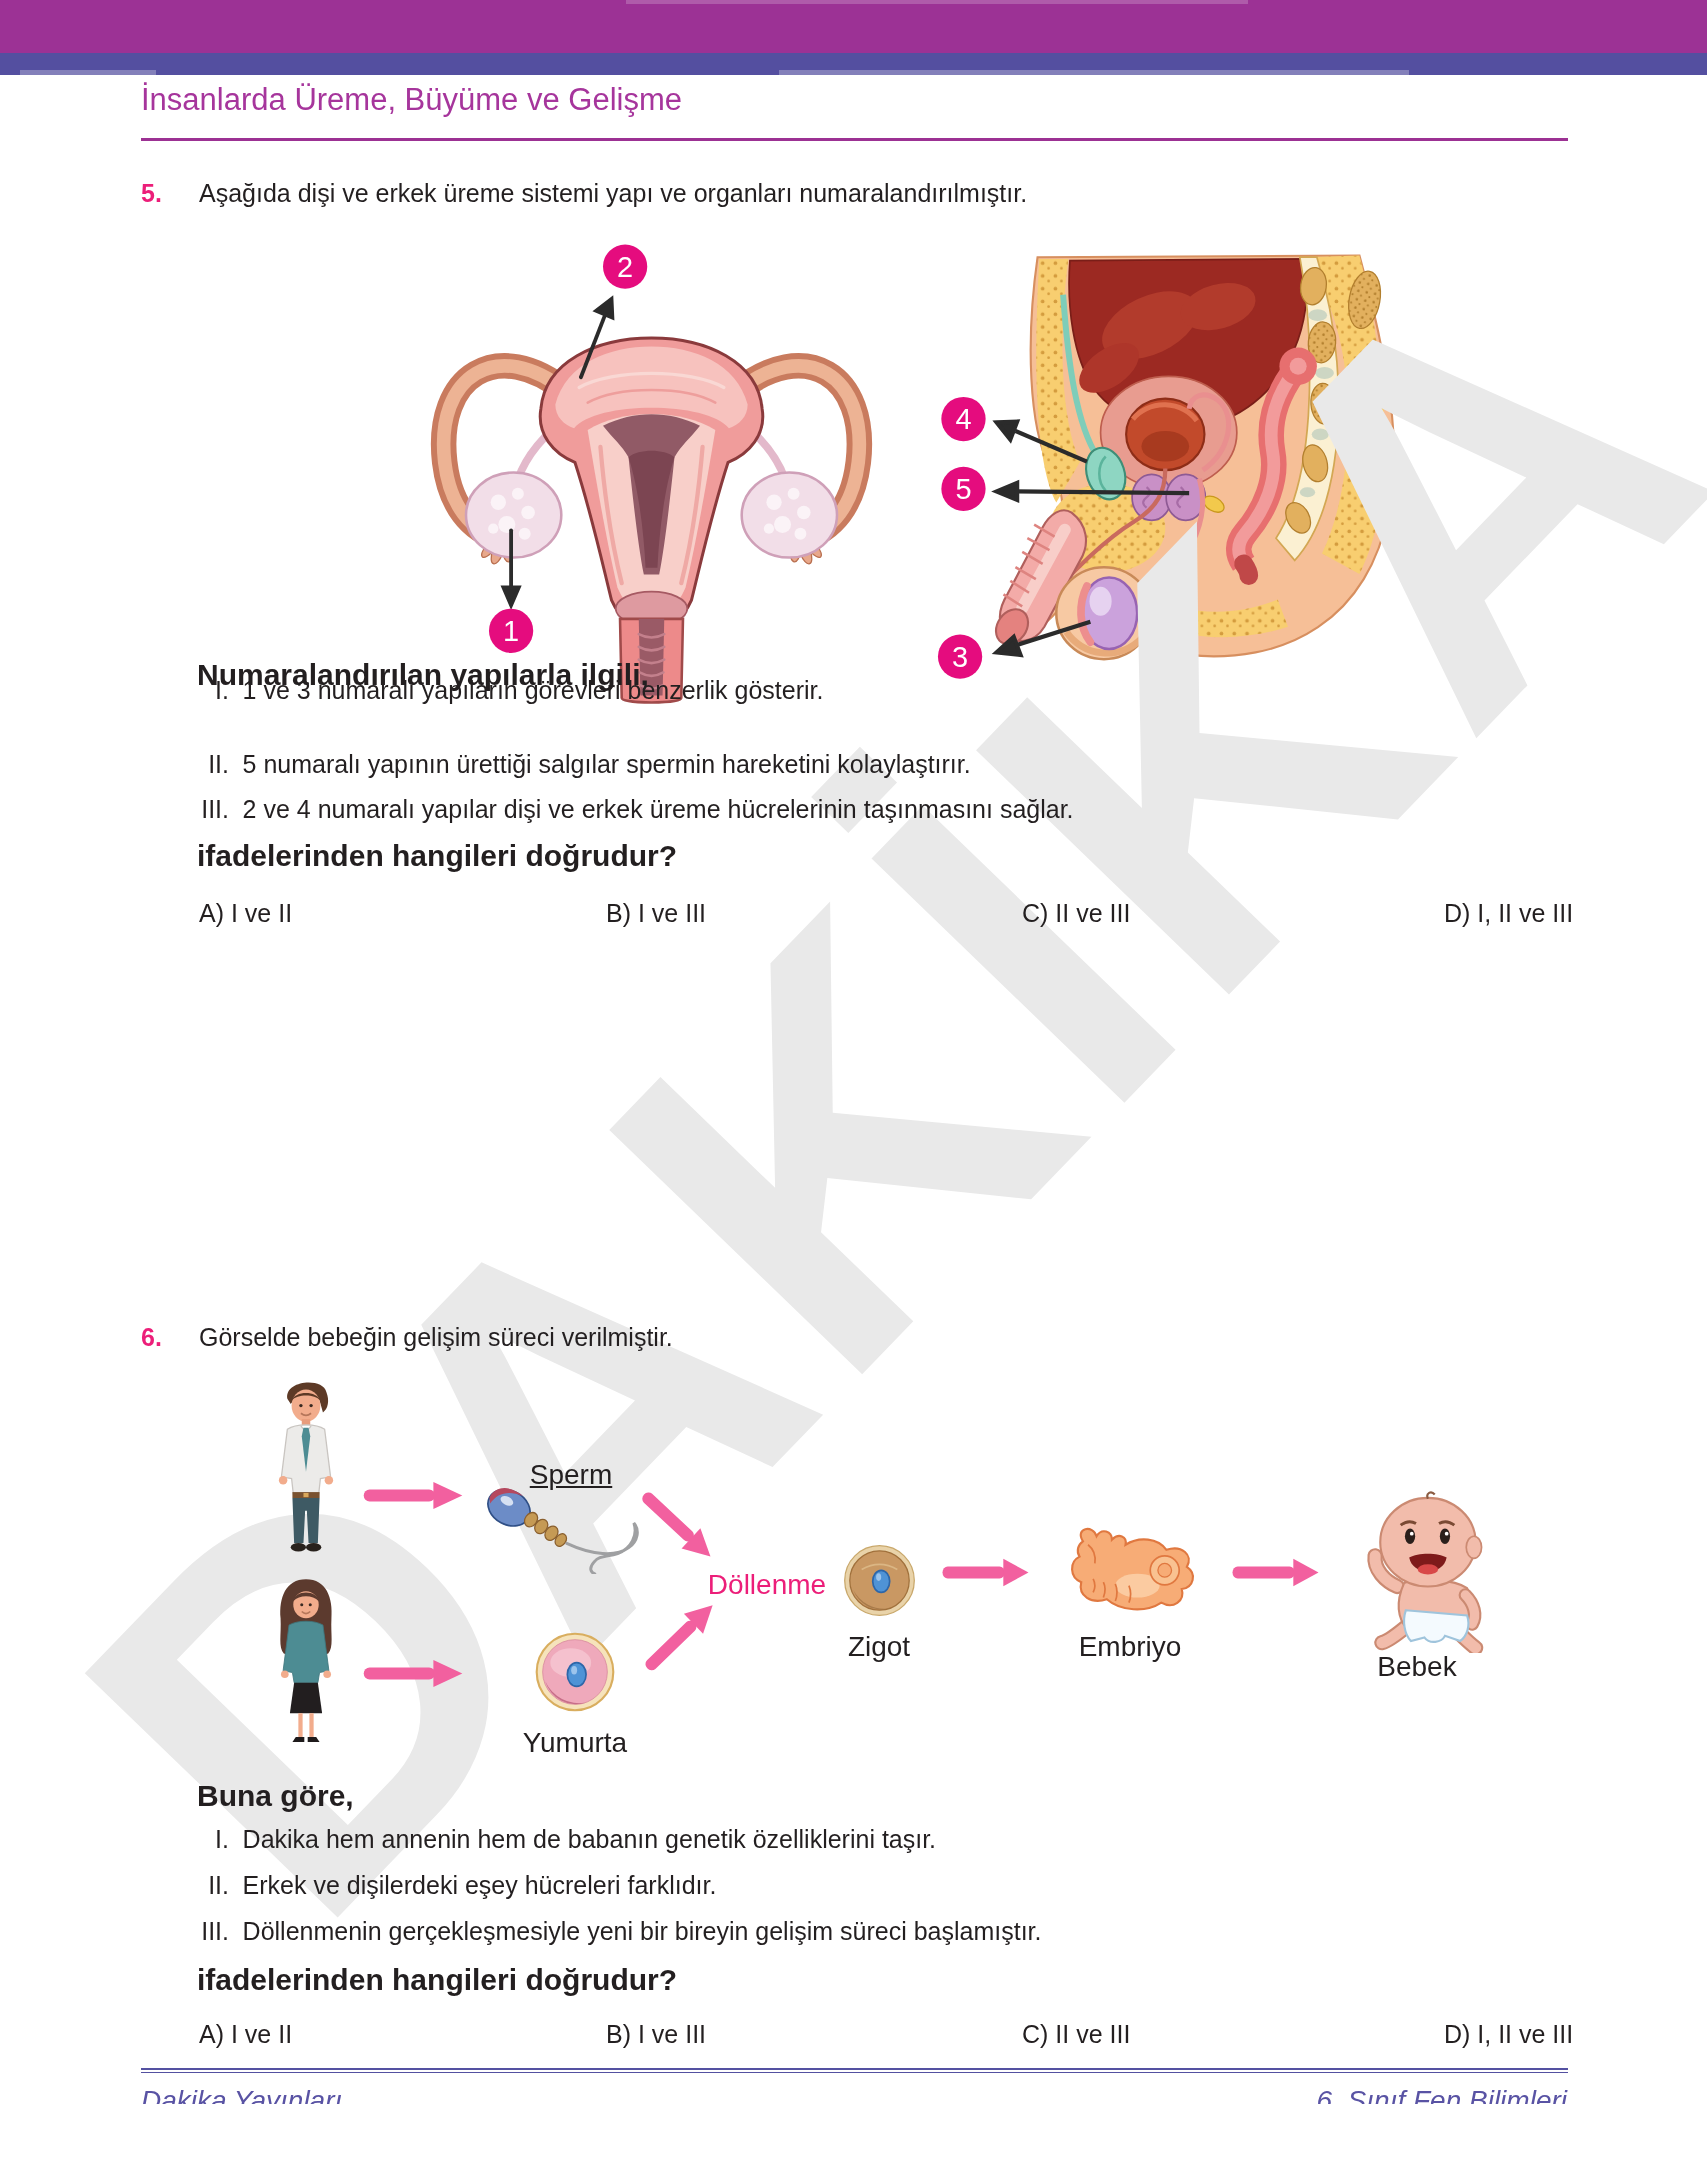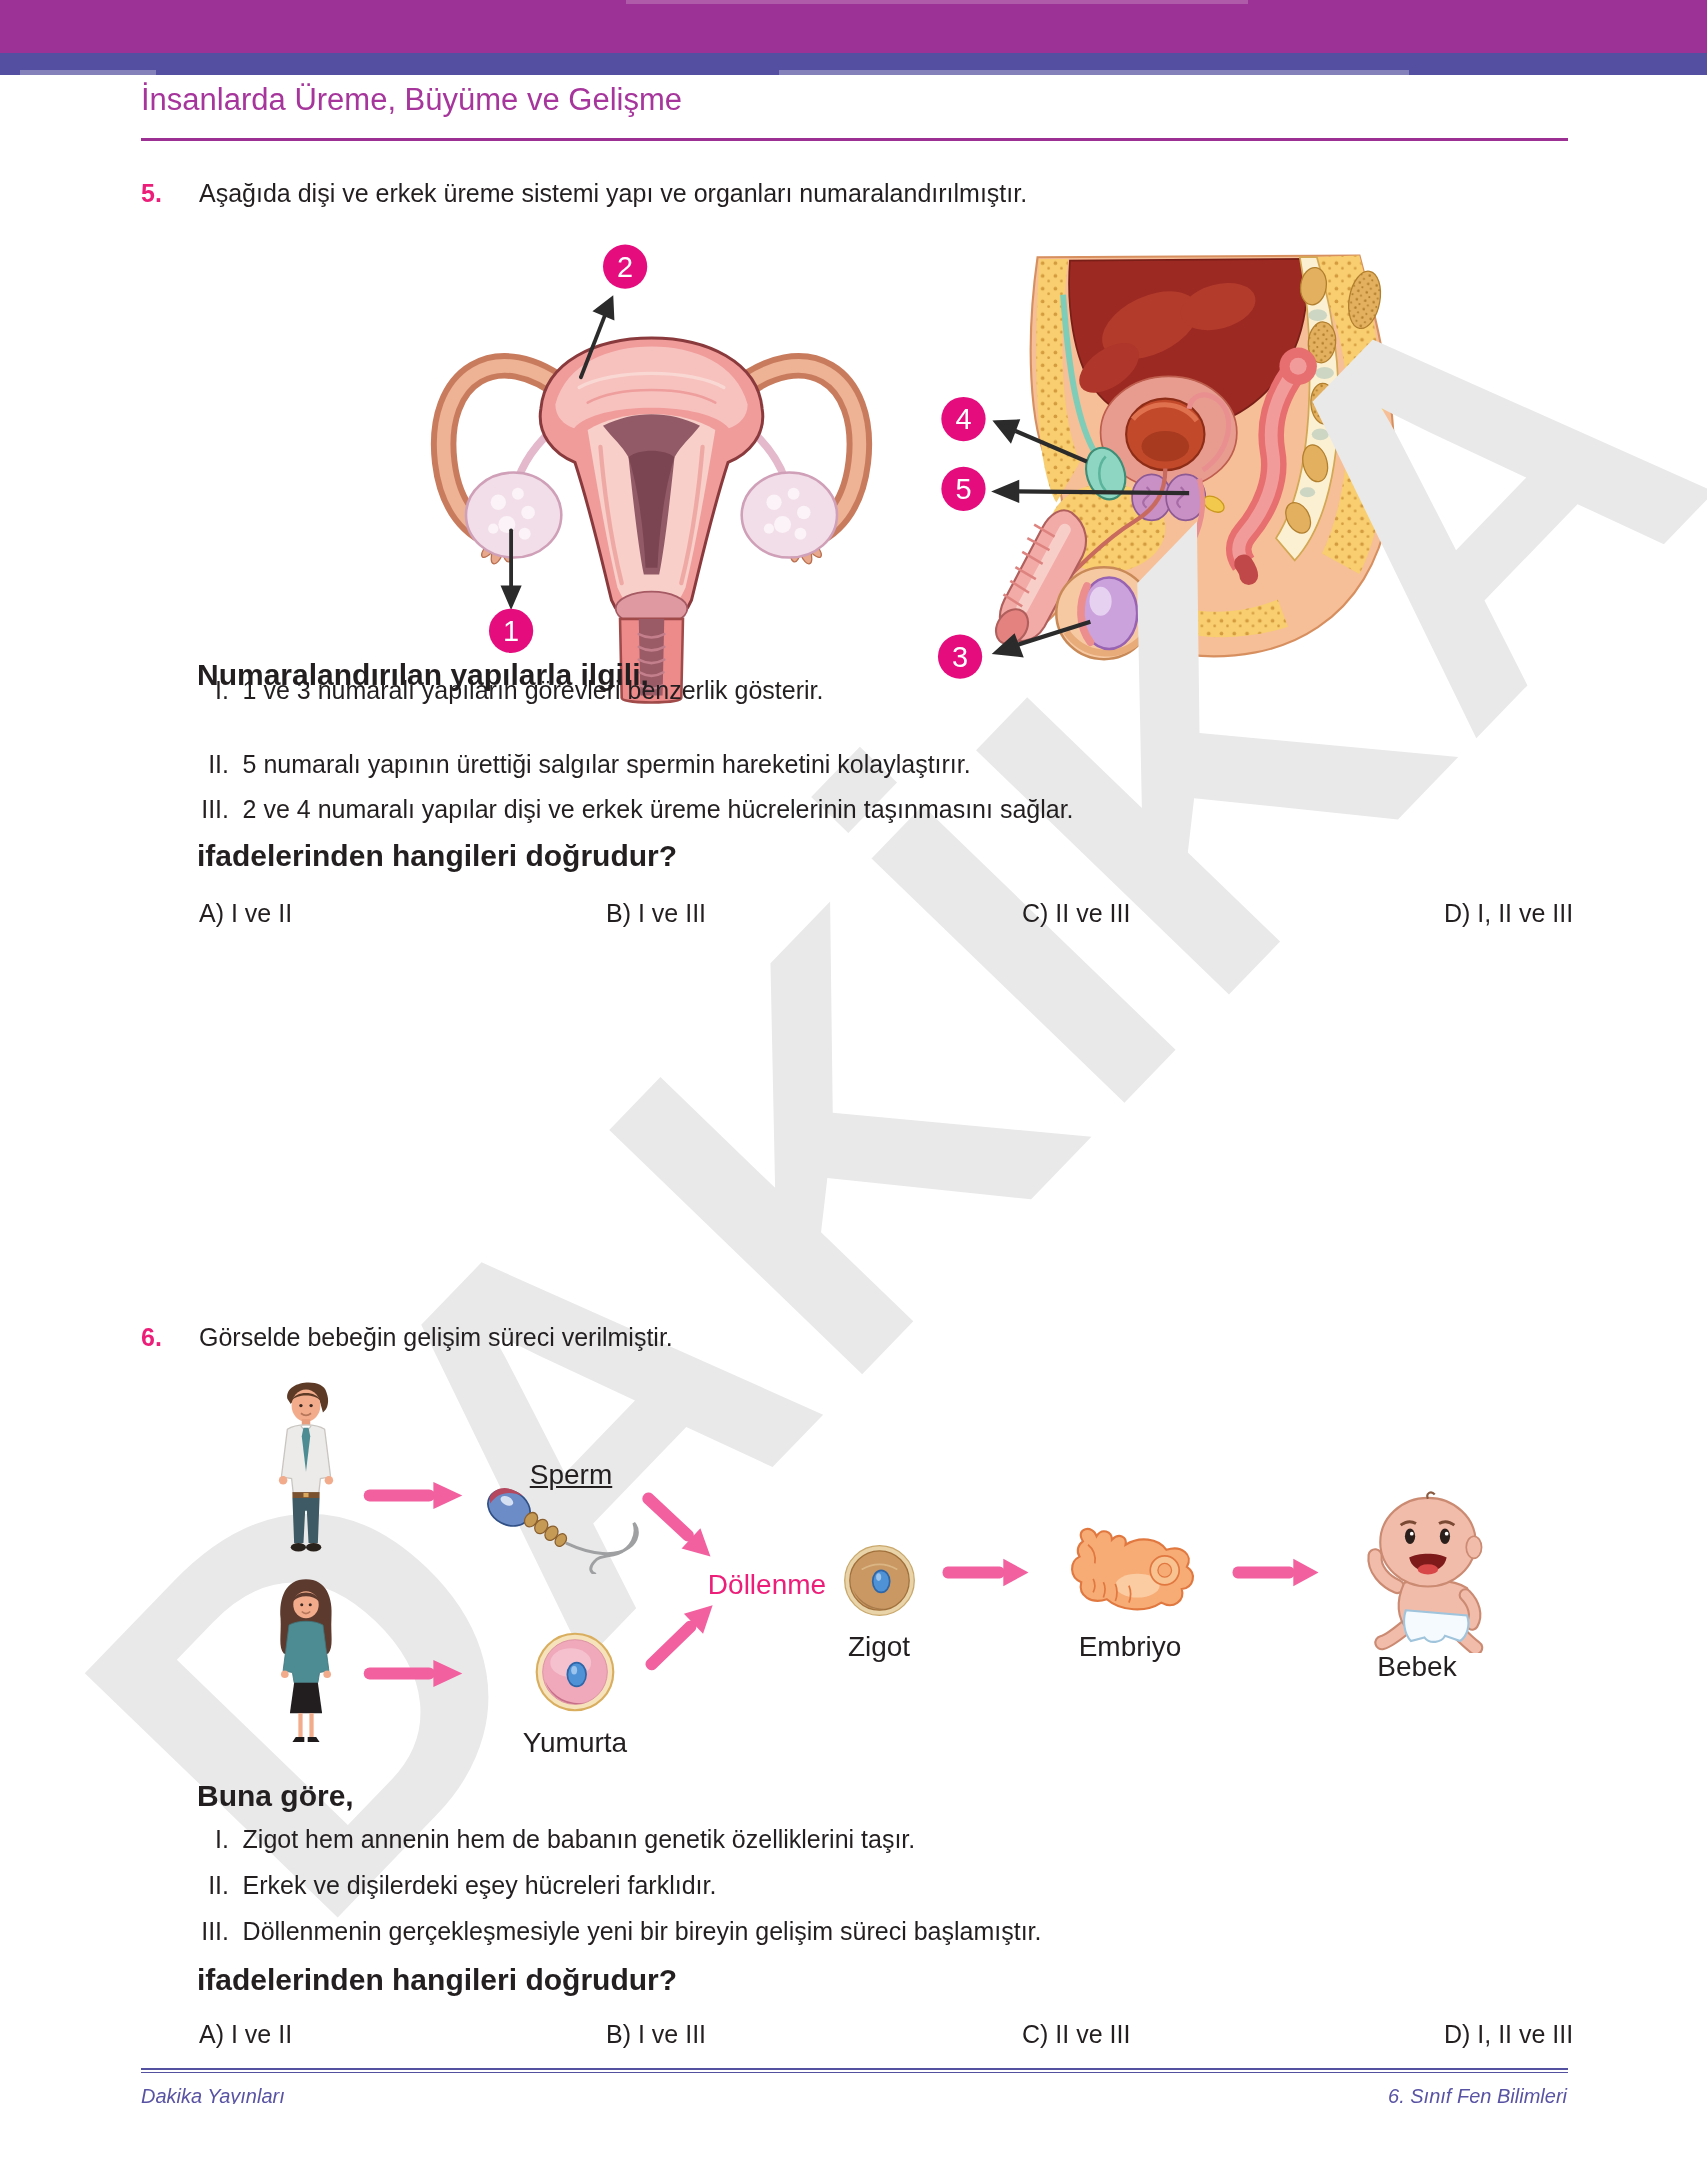--- a/index.html
+++ b/index.html
@@ -27,21 +27,21 @@
   
   .watermark{left:-213px;top:788px;width:2215px;height:596px;line-height:596px;text-align:center;
              font-size:511px;font-weight:bold;letter-spacing:8.5px;color:#E9E9E9;
              transform:rotate(-46deg);z-index:2;pointer-events:none;user-select:none;}
   .artwork{z-index:1;}
   .figz{z-index:6;}
   svg text{font-family:"Liberation Sans",sans-serif;}
   .marker-num{fill:#ffffff;font-size:34px;}
   
   .footer-rule{left:141px;top:2068px;width:1427px;height:1.7px;border-top:2.6px solid #5451A1;border-bottom:0.9px solid #5451A1;z-index:5;}
-  .footer-text{top:2085px;font-size:20px;font-style:italic;color:#5953A4;z-index:5;}
+  .footer-text{top:2085px;font-size:28px;font-style:italic;color:#5953A4;z-index:5;}
 </style>
 </head>
 <body>
 
 <div class="page">
 
   <div class="abs hdr-magenta">
     <div class="abs hdr-strip-top"></div>
   </div>
   <div class="abs hdr-blue">
@@ -410,21 +410,21 @@
     <rect x="2" y="11" width="84" height="14" rx="7" fill="#F2609F"></rect>
       <polygon points="84,2 118,18 84,34" fill="#F2609F"></polygon>
   </svg>
   <svg class="abs figz" style="left:1231px;top:1557px;" width="89" height="31" viewBox="0 0 120 36" preserveAspectRatio="none">
     <rect x="2" y="11" width="84" height="14" rx="7" fill="#F2609F"></rect>
       <polygon points="84,2 118,18 84,34" fill="#F2609F"></polygon>
   </svg>
 
   <div class="abs lead" style="left:197px;top:1779px;">Buna göre,</div>
   <div class="abs stmt" style="left:141px;top:1825px;">
-    <span class="rn">I.</span><span class="tx">Zigot hem annenin hem de babanın genetik özelliklerini taşır.</span>
+    <span class="rn">I.</span><span class="tx">Dakika hem annenin hem de babanın genetik özelliklerini taşır.</span>
   </div>
   <div class="abs stmt" style="left:141px;top:1871px;">
     <span class="rn">II.</span><span class="tx">Erkek ve dişilerdeki eşey hücreleri farklıdır.</span>
   </div>
   <div class="abs stmt" style="left:141px;top:1917px;">
     <span class="rn">III.</span><span class="tx">Döllenmenin gerçekleşmesiyle yeni bir bireyin gelişim süreci başlamıştır.</span>
   </div>
   <div class="abs lead" style="left:197px;top:1963px;">ifadelerinden hangileri doğrudur?</div>
   <div class="abs opt" style="left:199px;top:2020px;">A) I ve II</div>
   <div class="abs opt" style="left:606px;top:2020px;">B) I ve III</div>

